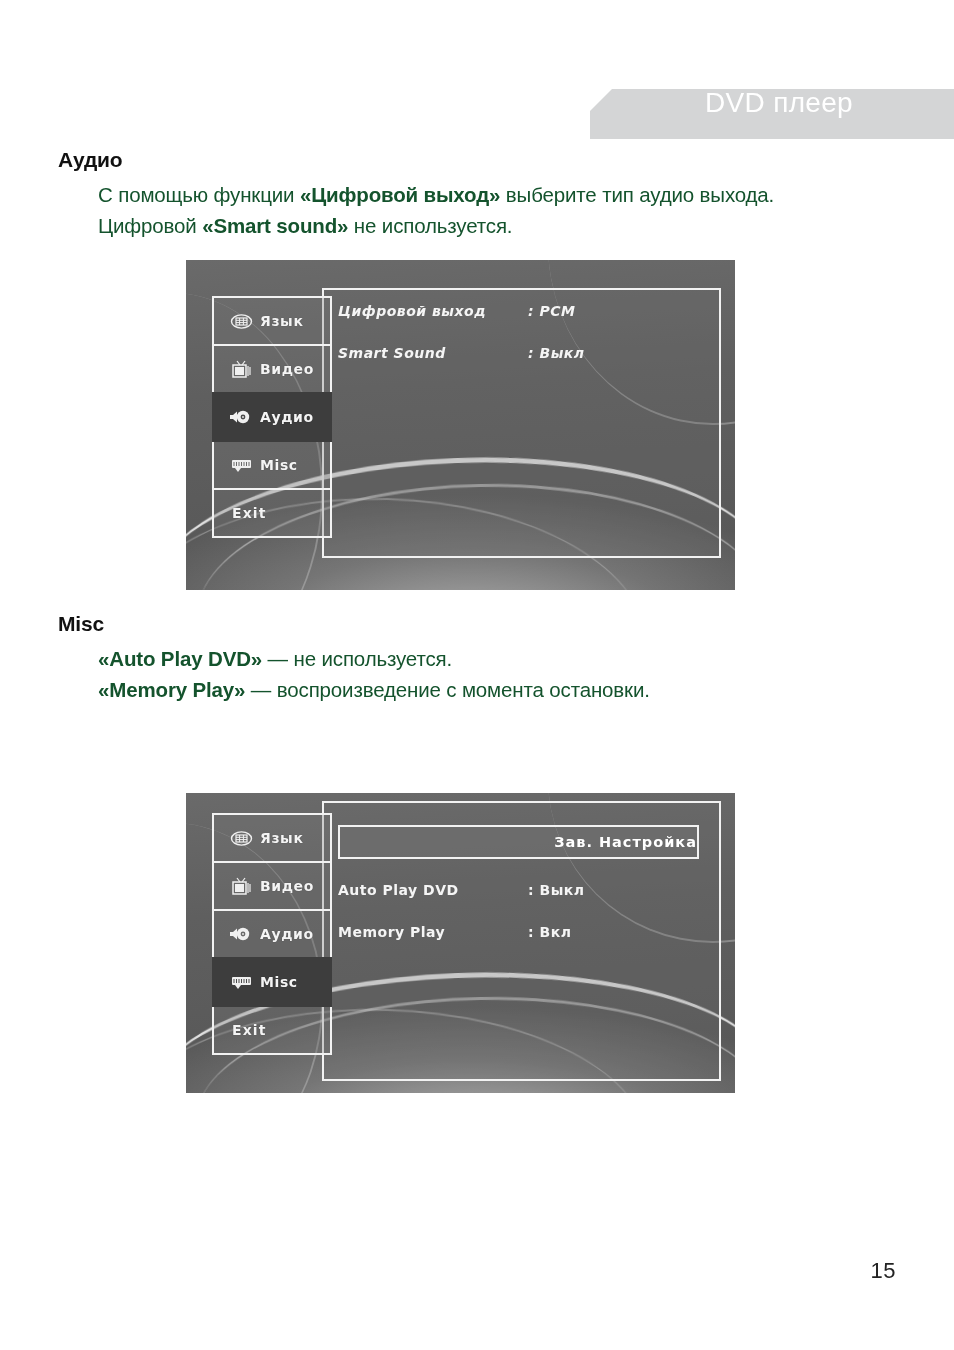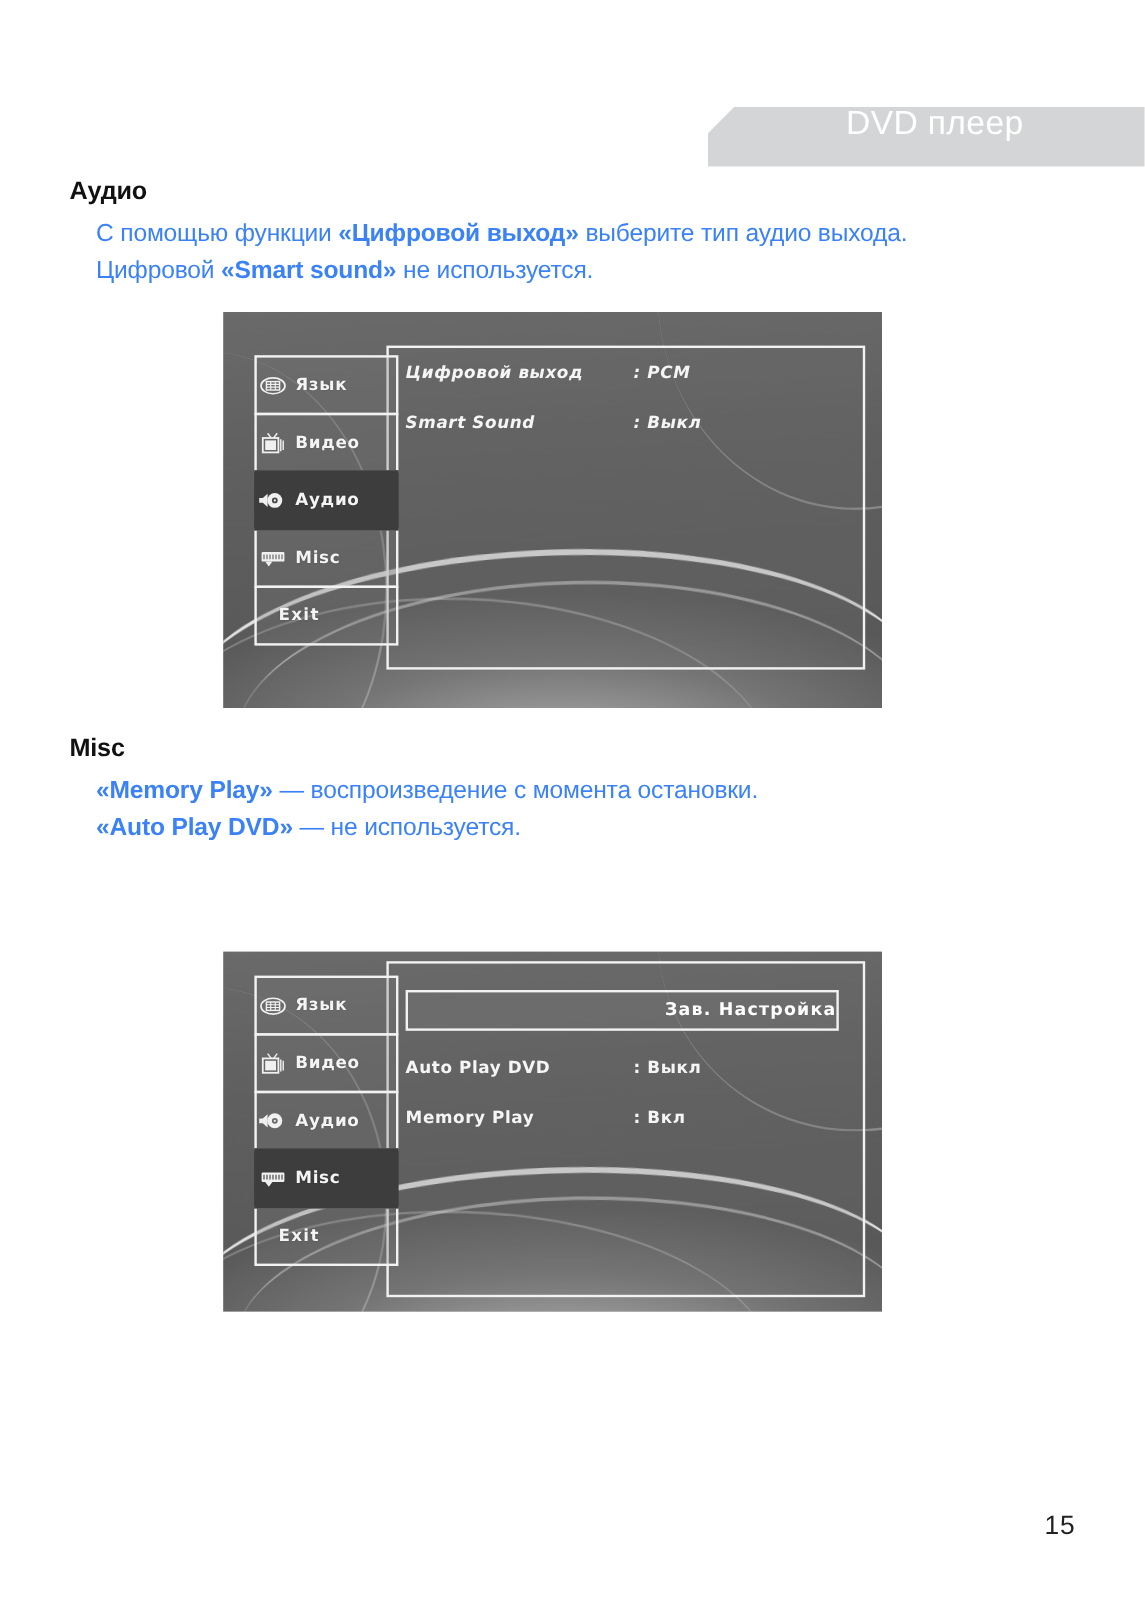--- a/index.html
+++ b/index.html
@@ -42,22 +42,22 @@
   .section-heading {
     font-size: 21px;
     font-weight: bold;
     color: #111111;
     margin: 0 0 7px 0;
     letter-spacing: -0.2px;
   }
   .section-line {
     font-size: 20.5px;
     line-height: 1.52;
-    color: #3b82f6;
-    margin-left: 22px;
+    color: #14532d;
+    margin-left: 40px;
     letter-spacing: -0.15px;
     white-space: nowrap;
   }
   .section-line b { font-weight: bold; }
 
   #audio-section { top: 148px; }
   #misc-section  { top: 612px; }
 
   
   .osd {
@@ -127,21 +127,21 @@
   }
   #osd-audio .osd-sidebar { left: 26px; top: 36px; width: 120px; }
   #osd-misc  .osd-sidebar { left: 26px; top: 20px; width: 120px; }
 
   .menu-item {
     height: 50px;
     border: 2px solid #f2f2f2;
     margin-top: -2px;
     display: flex;
     align-items: center;
-    padding-left: 1px;
+    padding-left: 15px;
     background: rgba(120,120,120,0.30);
   }
   .menu-item:first-child { margin-top: 0; }
   .menu-item.selected {
     background: #3d3d3d;
     border-color: #3d3d3d;
     position: relative;
     z-index: 2;
   }
   .menu-item .mi-icon {
@@ -318,22 +318,22 @@
     </div>
   </div>
 
   <div class="swoosh"></div>
   <div class="swoosh two"></div>
   <div class="swoosh three"></div>
 </div>
 
 <div class="section" id="misc-section">
   <h2 class="section-heading">Misc</h2>
+  <div class="section-line"><b>«Auto Play DVD»</b><span> — не используется.</span></div>
   <div class="section-line"><b>«Memory Play»</b><span> — воспроизведение с момента остановки.</span></div>
-  <div class="section-line"><b>«Auto Play DVD»</b><span> — не используется.</span></div>
 </div>
 
 <div class="osd" id="osd-misc">
   <div class="corner-arc"></div>
   <div class="corner-arc top-right"></div>
 
   <div class="osd-panel">
     <div class="panel-title-box">
       <span class="pt-text">Зав. Настройка</span>
     </div>

